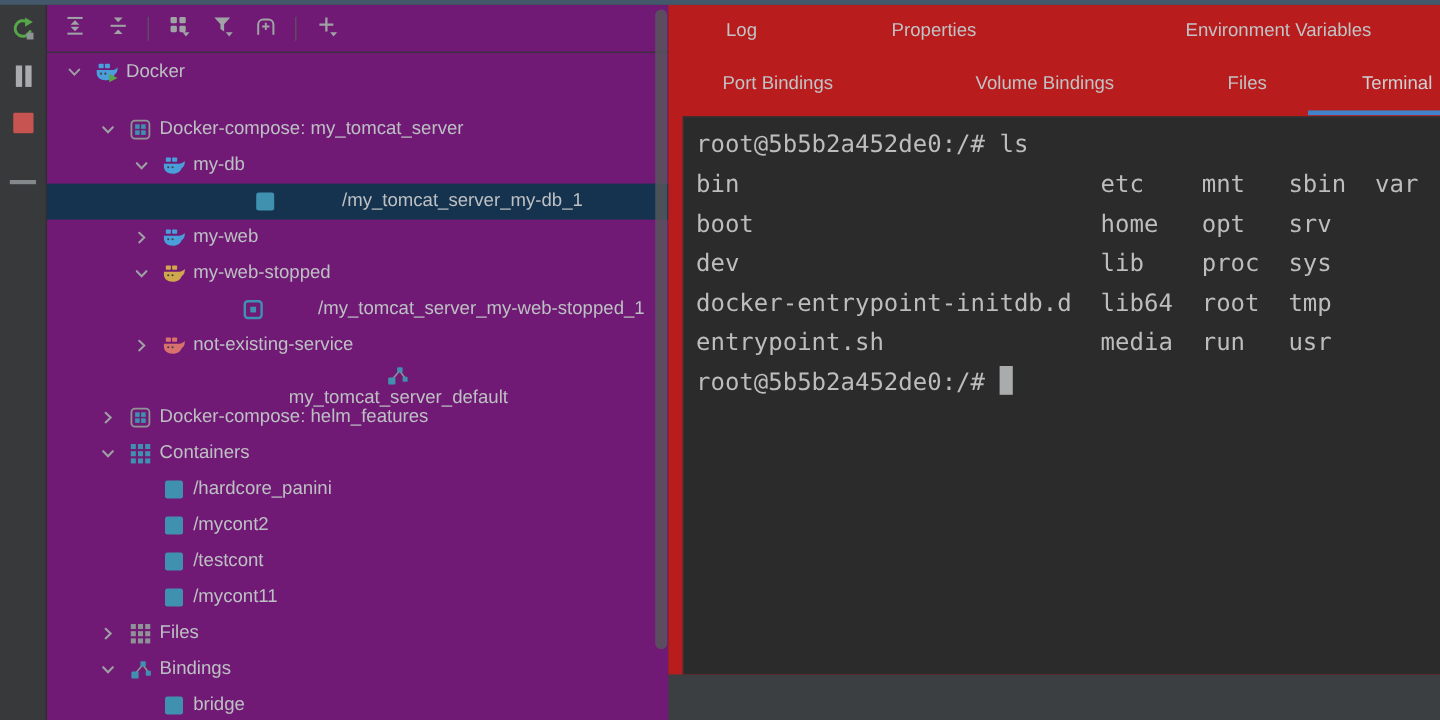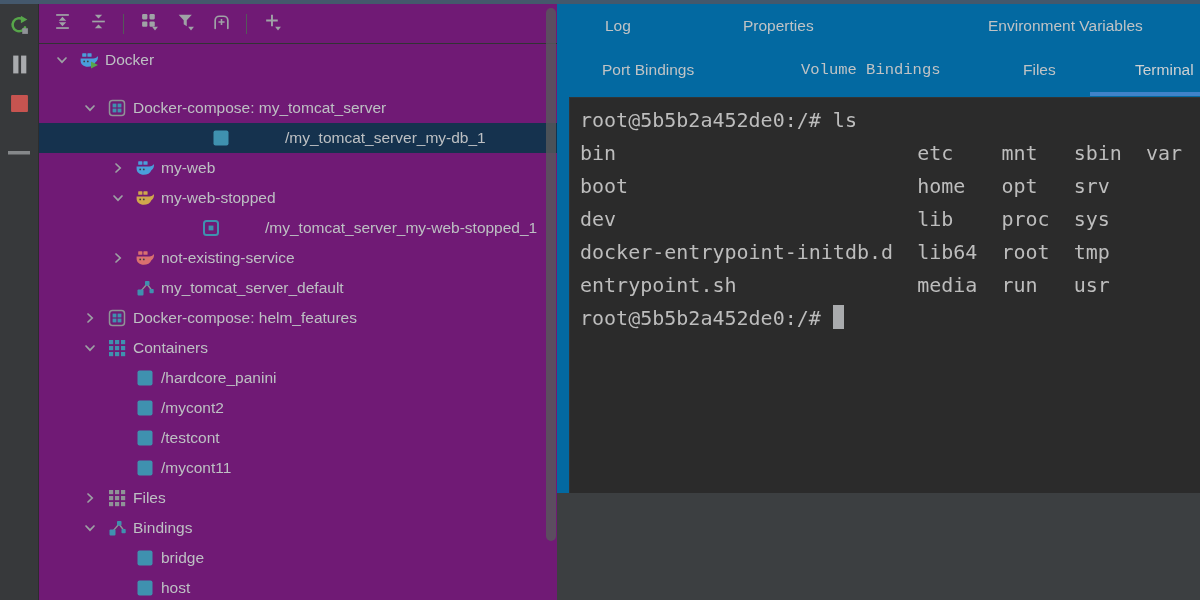--- a/index.html
+++ b/index.html
@@ -23,21 +23,21 @@
   .tree-row{height:30px;display:flex;align-items:center;color:#bdc0c3;font-size:15.5px;white-space:nowrap;}
   .tree-row.selected{background:#15324e;gap:48px;}
   .chevron{width:26px;min-width:26px;display:flex;align-items:center;justify-content:center;}
   .tree-icon{width:28px;min-width:28px;display:flex;align-items:center;justify-content:center;}
   .tree-label{margin-left:2px;}
 
   .v-scrollbar{position:absolute;right:1px;top:4px;width:10px;height:533px;border-radius:5px;
                background:#58595b;opacity:.8;z-index:3;}
 
   
-  .right-panel{position:absolute;left:557px;top:4px;width:643px;height:489px;background:#0369a1;}
+  .right-panel{position:absolute;left:557px;top:4px;width:643px;height:558px;background:#b91c1c;}
   .tabs{position:absolute;left:0;top:0;right:0;height:93px;}
   .tab{position:absolute;height:36px;line-height:36px;color:#c0c3c5;font-size:15.5px;white-space:nowrap;}
   .tab-row1{top:4px;}
   .tab-row2{top:48px;}
   .tab-underline{position:absolute;left:533px;top:88px;width:110px;height:4px;background:#4083c9;}
 
   .terminal{position:absolute;left:12px;top:93px;right:0;bottom:0;background:#2b2b2b;
             border-top:1px solid #323435;border-left:1px solid #323435;
             font-family:"DejaVu Sans Mono",monospace;font-size:20px;line-height:33px;color:#bdbdbd;
             padding:6px 0 0 10px;white-space:pre;}
@@ -152,44 +152,61 @@
             <svg width="20" height="20" viewBox="0 0 20 20">
               <rect x="2.5" y="2.5" width="15" height="15" rx="3" fill="none" stroke="#8f9397" stroke-width="1.5"></rect>
               <rect x="5.6" y="5.6" width="3.8" height="3.8" fill="#3f91af"></rect>
               <rect x="10.6" y="5.6" width="3.8" height="3.8" fill="#3f91af"></rect>
               <rect x="5.6" y="10.6" width="3.8" height="3.8" fill="#3f91af"></rect>
               <rect x="10.6" y="10.6" width="3.8" height="3.8" fill="#3f91af"></rect>
             </svg>
           </span>
           <span class="tree-label">Docker-compose: my_tomcat_server</span>
         </div>
-        <div class="tree-row selected" style="padding-left: 94px;">
-          <span class="chevron"></span>
-          <span class="tree-icon">
-            <svg width="20" height="20" viewBox="0 0 20 20">
-              <rect x="2.5" y="2.5" width="15" height="15" rx="2" fill="#3f91af"></rect>
-            </svg>
-          </span>
-          <span class="tree-label">/my_tomcat_server_my-db_1</span>
-        </div>
-        <div class="tree-row" style="padding-left: 66px;">
-          <span class="chevron">
-            <svg width="16" height="16" viewBox="0 0 16 16">
-              <path d="M6 4 l4.2 4 -4.2 4" stroke="#9da1a4" stroke-width="1.7" fill="none" stroke-linecap="round"></path>
+        <div class="tree-row" style="padding-left: 66px;">
+          <span class="chevron">
+            <svg width="16" height="16" viewBox="0 0 16 16">
+              <path d="M4 6 l4 4.2 4 -4.2" stroke="#9da1a4" stroke-width="1.7" fill="none" stroke-linecap="round"></path>
             </svg>
           </span>
           <span class="tree-icon">
             <svg width="20" height="20" viewBox="0 0 20 20">
               <rect x="3.2" y="3.2" width="4.2" height="3.6" rx="0.6" fill="#4a9edb"></rect>
               <rect x="8.4" y="3.2" width="4.2" height="3.6" rx="0.6" fill="#4a9edb"></rect>
               <path d="M1.6 8.4 H14.2 C16.4 8.4 18 7.4 18.9 6 C19.3 8.2 18.6 11 16.4 12.2 C15.2 15.4 12.2 16.8 8.8 16.8 C4.6 16.8 1.6 14.4 1.6 10.8 Z" fill="#4a9edb"></path>
               <circle cx="5.2" cy="11.4" r="0.9" fill="#3d4042"></circle>
               <circle cx="8.8" cy="11.4" r="0.9" fill="#3d4042"></circle>
             </svg>
           </span>
+          <span class="tree-label">my-db</span>
+        </div>
+        <div class="tree-row selected" style="padding-left: 94px;">
+          <span class="chevron"></span>
+          <span class="tree-icon">
+            <svg width="20" height="20" viewBox="0 0 20 20">
+              <rect x="2.5" y="2.5" width="15" height="15" rx="2" fill="#3f91af"></rect>
+            </svg>
+          </span>
+          <span class="tree-label">/my_tomcat_server_my-db_1</span>
+        </div>
+        <div class="tree-row" style="padding-left: 66px;">
+          <span class="chevron">
+            <svg width="16" height="16" viewBox="0 0 16 16">
+              <path d="M6 4 l4.2 4 -4.2 4" stroke="#9da1a4" stroke-width="1.7" fill="none" stroke-linecap="round"></path>
+            </svg>
+          </span>
+          <span class="tree-icon">
+            <svg width="20" height="20" viewBox="0 0 20 20">
+              <rect x="3.2" y="3.2" width="4.2" height="3.6" rx="0.6" fill="#4a9edb"></rect>
+              <rect x="8.4" y="3.2" width="4.2" height="3.6" rx="0.6" fill="#4a9edb"></rect>
+              <path d="M1.6 8.4 H14.2 C16.4 8.4 18 7.4 18.9 6 C19.3 8.2 18.6 11 16.4 12.2 C15.2 15.4 12.2 16.8 8.8 16.8 C4.6 16.8 1.6 14.4 1.6 10.8 Z" fill="#4a9edb"></path>
+              <circle cx="5.2" cy="11.4" r="0.9" fill="#3d4042"></circle>
+              <circle cx="8.8" cy="11.4" r="0.9" fill="#3d4042"></circle>
+            </svg>
+          </span>
           <span class="tree-label">my-web</span>
         </div>
         <div class="tree-row" style="padding-left: 66px;">
           <span class="chevron">
             <svg width="16" height="16" viewBox="0 0 16 16">
               <path d="M4 6 l4 4.2 4 -4.2" stroke="#9da1a4" stroke-width="1.7" fill="none" stroke-linecap="round"></path>
             </svg>
           </span>
           <span class="tree-icon">
             <svg width="20" height="20" viewBox="0 0 20 20">
@@ -222,21 +239,21 @@
             <svg width="20" height="20" viewBox="0 0 20 20">
               <rect x="3.2" y="3.2" width="4.2" height="3.6" rx="0.6" fill="#d9716f"></rect>
               <rect x="8.4" y="3.2" width="4.2" height="3.6" rx="0.6" fill="#d9716f"></rect>
               <path d="M1.6 8.4 H14.2 C16.4 8.4 18 7.4 18.9 6 C19.3 8.2 18.6 11 16.4 12.2 C15.2 15.4 12.2 16.8 8.8 16.8 C4.6 16.8 1.6 14.4 1.6 10.8 Z" fill="#d9716f"></path>
               <circle cx="5.2" cy="11.4" r="0.9" fill="#3d4042"></circle>
               <circle cx="8.8" cy="11.4" r="0.9" fill="#3d4042"></circle>
             </svg>
           </span>
           <span class="tree-label">not-existing-service</span>
         </div>
-        <div class="tree-row" style="padding-left: 66px;">
+        <div class="tree-row" style="padding-left: 66px; flex-direction: column;">
           <span class="chevron"></span>
           <span class="tree-icon">
             <svg width="20" height="20" viewBox="0 0 20 20">
               <path d="M6 13 L12 6 M12 6 L16.5 12" stroke="#8f9397" stroke-width="1.3" fill="none"></path>
               <rect x="2.5" y="11.5" width="6" height="6" rx="1" fill="#3f91af"></rect>
               <rect x="10" y="3" width="4.5" height="4.5" rx="0.8" fill="#3f91af"></rect>
               <rect x="14.5" y="11" width="4.2" height="4.2" rx="0.8" fill="#3f91af"></rect>
             </svg>
           </span>
           <span class="tree-label">my_tomcat_server_default</span>
@@ -373,20 +390,20 @@
       </div>
     <div class="v-scrollbar"></div>
   </div>
 
   <div class="right-panel">
     <div class="tabs">
         <div class="tab tab-row1" style="left: 48px;">Log</div>
         <div class="tab tab-row1" style="left: 186px;">Properties</div>
         <div class="tab tab-row1" style="left: 431px;">Environment Variables</div>
         <div class="tab tab-row2" style="left: 45px;">Port Bindings</div>
-        <div class="tab tab-row2" style="left: 244px; font-family: Liberation Mono, monospace;">Volume Bindings</div>
+        <div class="tab tab-row2" style="left: 256px;">Volume Bindings</div>
         <div class="tab tab-row2" style="left: 466px;">Files</div>
         <div class="tab tab-row2" style="left: 578px; color: rgb(205, 208, 210);">Terminal</div>
       </div>
     <div class="tab-underline"></div>
     <div class="terminal"><div class="term-line">root@5b5b2a452de0:/# ls</div><div class="term-line">bin                         etc    mnt   sbin  var</div><div class="term-line">boot                        home   opt   srv</div><div class="term-line">dev                         lib    proc  sys</div><div class="term-line">docker-entrypoint-initdb.d  lib64  root  tmp</div><div class="term-line">entrypoint.sh               media  run   usr</div><div class="term-line"><span>root@5b5b2a452de0:/# </span><span class="cursor"></span></div></div>
   </div>
 </div>
 
 </body></html>

